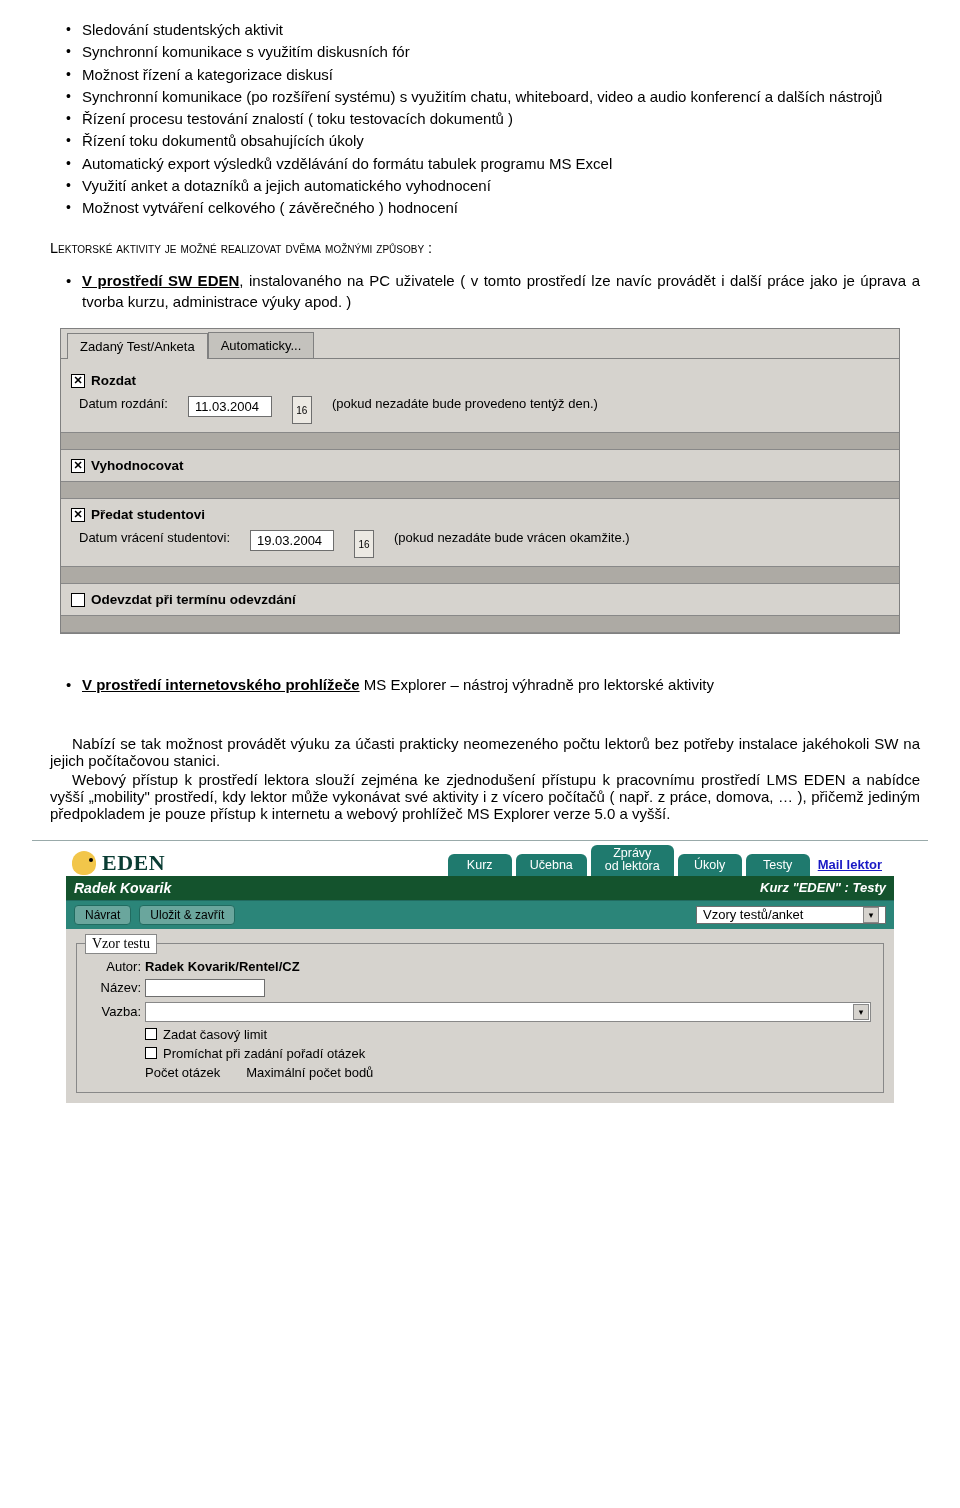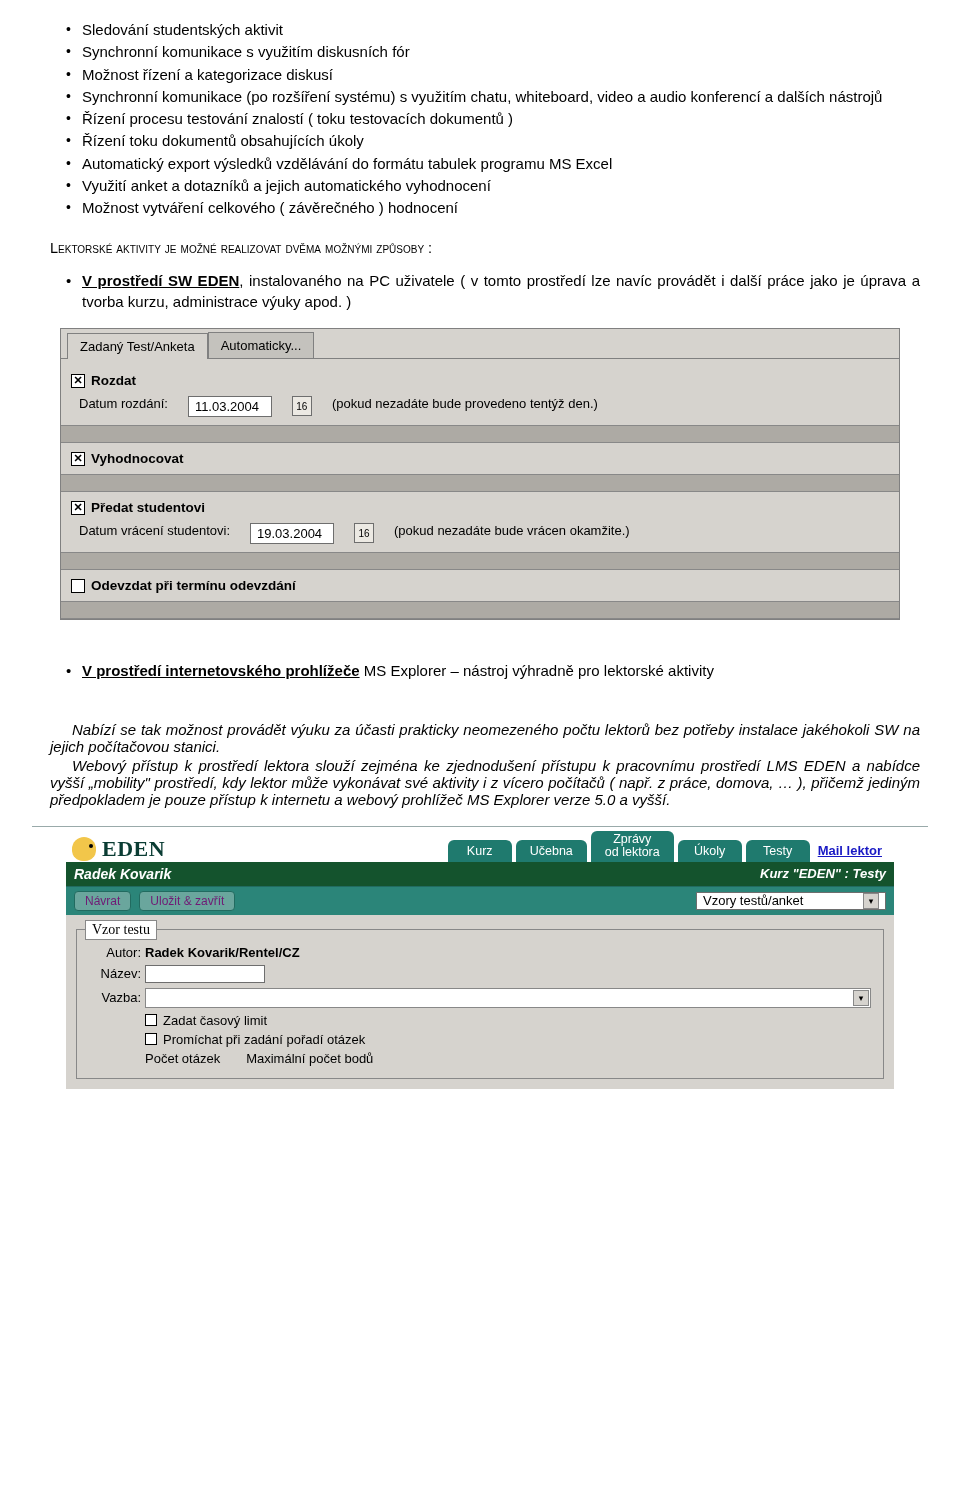--- a/index.html
+++ b/index.html
@@ -29,41 +29,41 @@
   .tab.inactive { background: #c4c2bd; }
   .tab.active { background: #d6d3ce; top: 1px; }
   .pane { padding: 6px 10px 10px 10px; }
   .group-sep { background: #adaaa4; height: 18px; margin: 8px -10px; border-top: 1px solid #888; border-bottom: 1px solid #888; }
   .chk-row { display: flex; align-items: center; gap: 6px; margin: 8px 0 6px 0; }
   .chkbox { width: 14px; height: 14px; border: 1px solid #000; background: #fff; display: inline-flex; align-items: center; justify-content: center; font-size: 11px; font-weight: bold; line-height: 1; }
   .chkbox.ck::after { content: "✕"; }
   .chk-label { font-weight: bold; font-size: 13.5px; }
   .field-row { display: flex; align-items: flex-start; gap: 20px; font-size: 13px; margin: 8px 0 4px 8px; flex-wrap: wrap; }
   .txtin { display: inline-block; background: #fff; border: 1px solid #6e6e6e; padding: 2px 6px; font-size: 13px; min-width: 84px; }
-  .datebtn { display: inline-flex; width: 20px; height: 20px; border: 1px solid #6e6e6e; background: #ece9e3; align-items: center; justify-content: center; font-size: 10px; }
+  .datebtn { display: inline-flex; width: 20px; height: 28px; border: 1px solid #6e6e6e; background: #ece9e3; align-items: center; justify-content: center; font-size: 10px; }
   
   .para-block { padding: 40px 8px 0 18px; }
-  .para-indent { text-indent: 22px; font-style: italic; }
+  .para-indent { text-indent: 22px; }
   
   .shot2 { margin: 18px 0 0 0; border-top: 1px solid #9aa; }
   .shot2-inner { margin: 0 34px; }
   .eden-top { display: flex; align-items: flex-end; background: #fff; padding: 4px 4px 0 6px; }
   .eden-logo { display: flex; align-items: center; gap: 6px; flex: 1; }
   .eden-head { width: 24px; height: 24px; background: #f2c64a; border-radius: 50% 50% 45% 45%; position: relative; }
   .eden-head::after { content: ""; position: absolute; right: 3px; top: 7px; width: 4px; height: 4px; background: #000; border-radius: 50%; }
   .eden-word { font-size: 22px; font-weight: bold; color: #0a3c33; letter-spacing: 0.5px; font-family: Georgia, serif; }
   .eden-tabs { display: flex; gap: 4px; align-items: flex-end; }
   .eden-tab { background: #1f7a6e; color: #fff; padding: 4px 14px 4px 14px; border-top-left-radius: 6px; border-top-right-radius: 6px; font-size: 12.5px; text-align: center; min-width: 64px; cursor: pointer; }
   .eden-tab.two { line-height: 1.05; padding-top: 2px; padding-bottom: 2px; }
   .mail-link { color: #1818c4; text-decoration: underline; font-size: 13px; margin-left: auto; padding: 4px 8px; font-weight: bold; }
   .eden-bar { background: #14532d; color: #fff; font-size: 13px; display: flex; align-items: center; padding: 4px 8px; text-align: right; }
   .eden-user { font-weight: bold; font-style: italic; font-size: 14px; }
   .eden-crumb { margin-left: auto; font-weight: bold; font-style: italic; }
   .eden-row2 { background: #2b8579; display: flex; align-items: center; padding: 4px 8px; gap: 8px; border-top: 1px solid #216b60; }
-  .eden-btn { background: #6aa69d; color: #701a75; font-size: 12px; padding: 2px 10px; border-radius: 4px; border: 1px solid #216b60; cursor: pointer; }
+  .eden-btn { background: #6aa69d; color: #000000; font-size: 12px; padding: 2px 10px; border-radius: 4px; border: 1px solid #216b60; cursor: pointer; }
   .eden-select { margin-left: auto; background: #fff; border: 1px solid #6e6e6e; font-size: 13px; padding: 0 6px; display: flex; align-items: center; gap: 20px; min-width: 190px; justify-content: space-between; }
   .sel-arrow { width: 16px; height: 16px; background: #d6d3ce; border: 1px solid #888; display: inline-flex; align-items: center; justify-content: center; font-size: 9px; }
   .eden-body { background: #d6d3ce; padding: 10px; }
   .fieldset { background: #d6d3ce; border: 1px solid #888; padding: 10px 12px 12px 12px; margin-top: 4px; position: relative; }
   .legend { position: absolute; top: -10px; left: 8px; background: #fff; border: 1px solid #888; padding: 1px 6px; font-size: 14px; font-family: "Times New Roman", serif; }
   .frow { display: flex; align-items: center; font-size: 13px; margin: 5px 0; gap: 4px; }
   .flabel { width: 52px; text-align: right; }
   .fval-bold { font-weight: bold; }
   .long-select { flex: 1; background: #fff; border: 1px solid #888; height: 20px; display: flex; justify-content: flex-end; align-items: center; }
   .long-select .sel-arrow { margin-right: 1px; }

